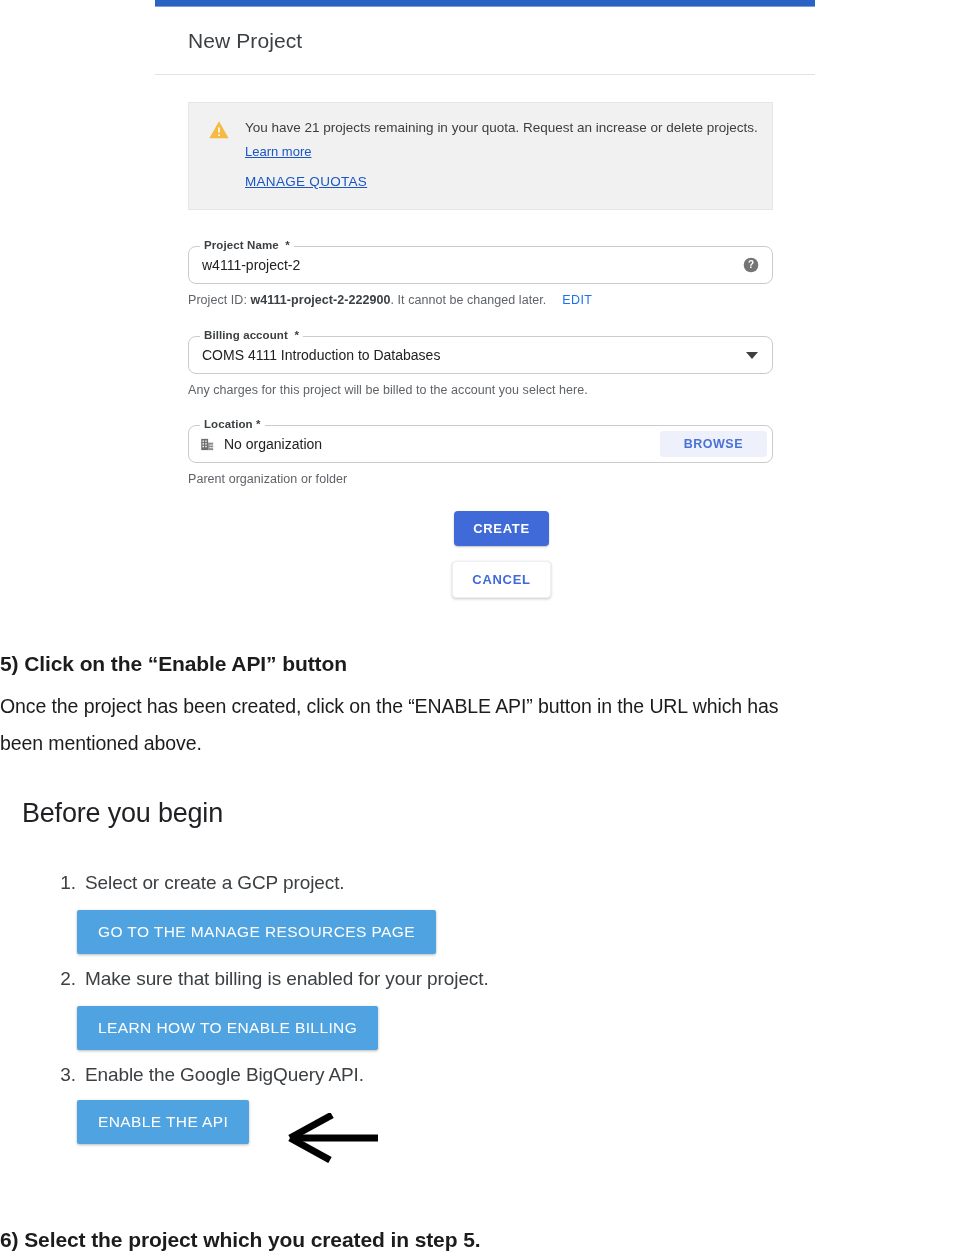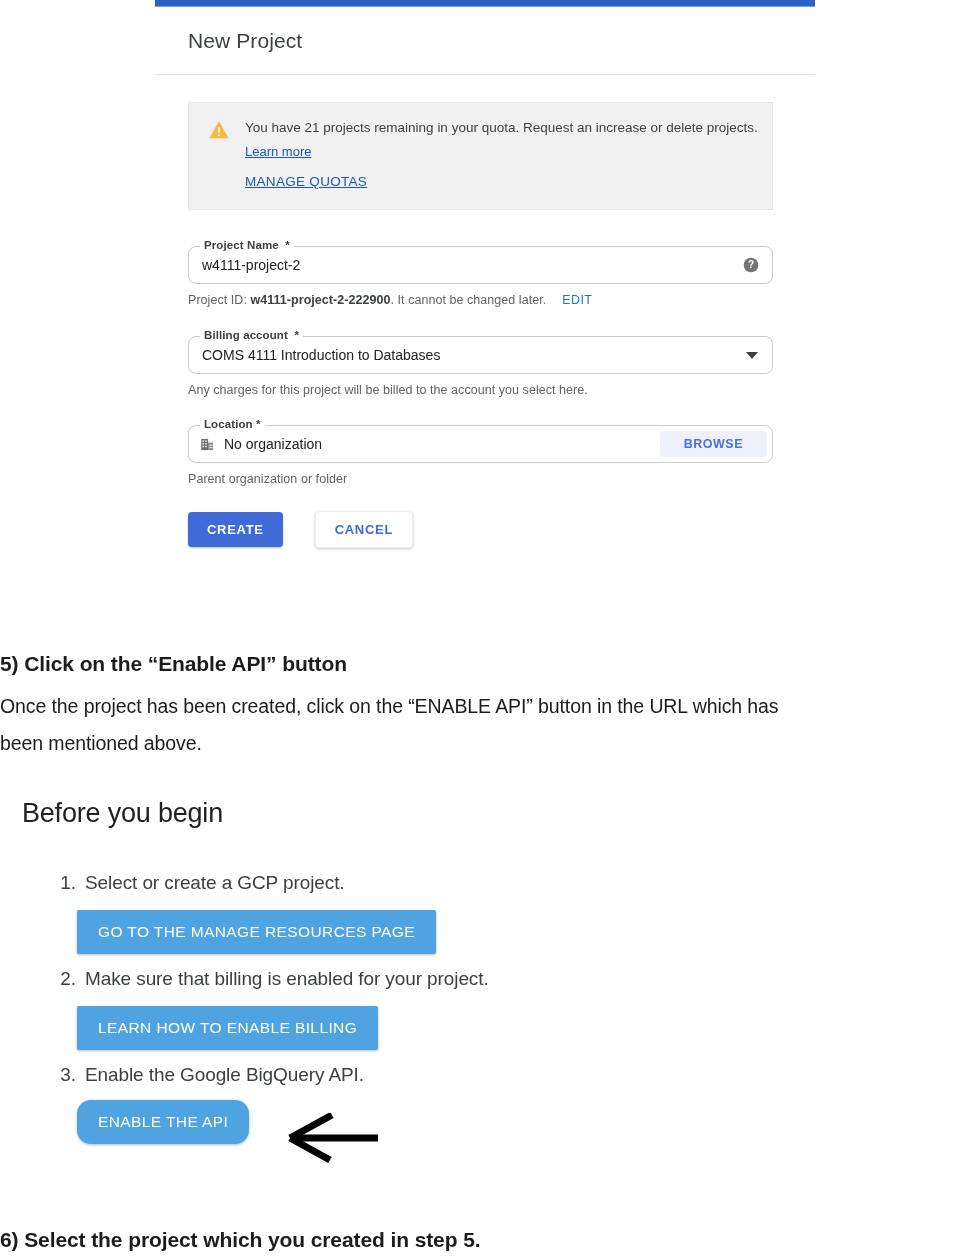--- a/index.html
+++ b/index.html
@@ -159,21 +159,22 @@
     border-radius: 3px;
     margin-right: 5px;
     cursor: pointer;
   }
 
   
   .actions {
     margin: 25px 0 0 33px;
     display: flex;
     align-items: center;
-    gap: 32px;
+    gap: 15px;
+    flex-direction: column;
   }
   .btn-create {
     background: #3f6ad8;
     color: #fff;
     font-size: 13px;
     font-weight: bold;
     letter-spacing: 0.7px;
     padding: 10px 19px;
     border-radius: 4px;
     box-shadow: 0 1px 2px rgba(0,0,0,0.25);
@@ -241,21 +242,21 @@
     background: #4fa3e0;
     color: #ffffff;
     font-size: 15.5px;
     letter-spacing: 0.4px;
     padding: 13px 21px;
     border-radius: 2px;
     margin: 12px 0 14px 27px;
     box-shadow: 0 1px 3px rgba(0,0,0,0.28);
     cursor: pointer;
   }
-  .enable-row { position: relative; border-radius: 14px; }
+  .enable-row { position: relative; }
   .arrow-svg {
     position: absolute;
     left: 278px;
     top: 1113px;
   }
 </style>
 </head>
 <body>
 
 <div class="dialog-shot">

